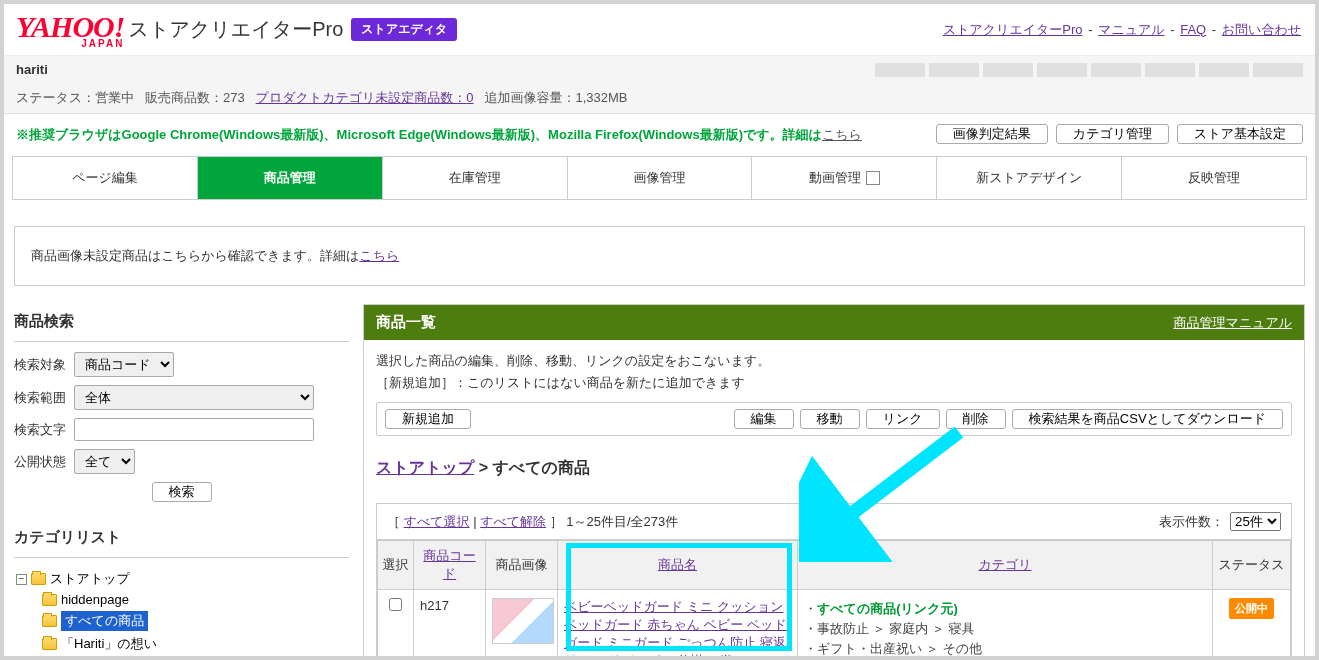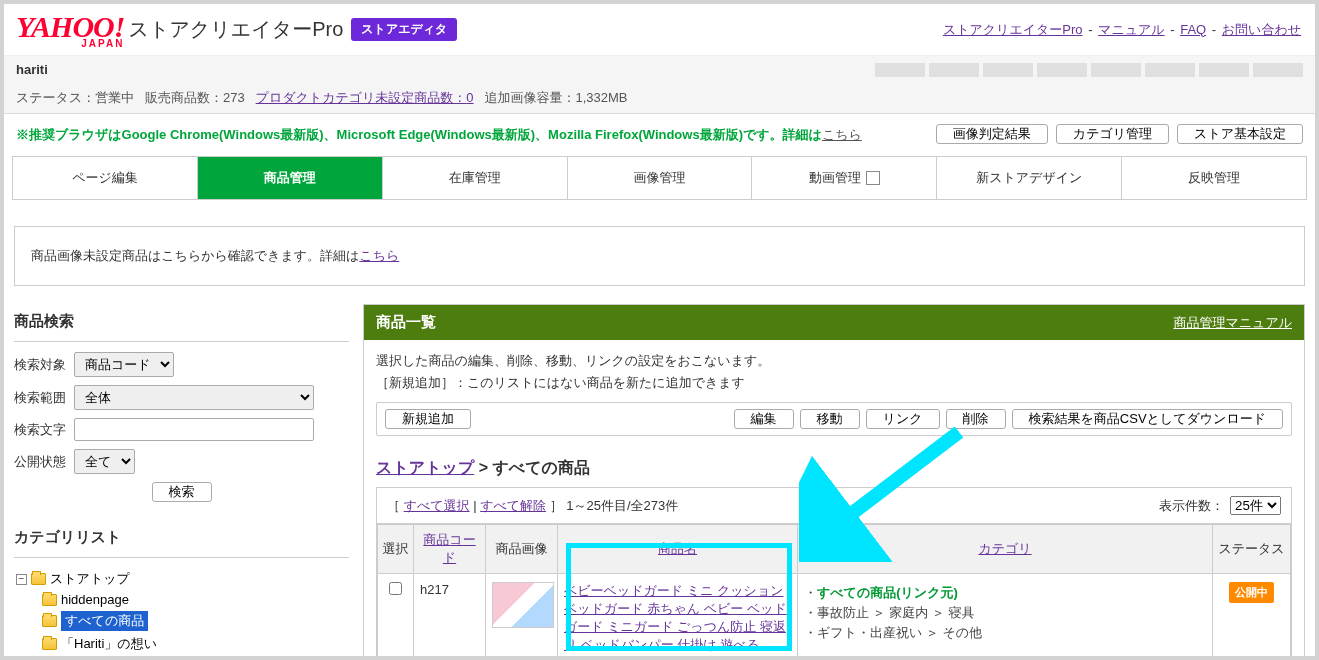--- a/index.html
+++ b/index.html
@@ -48,21 +48,21 @@
 .tree-label-selected { background: #1e62d0; color: #fff; padding: 1px 4px; }
 .tree-link { color: #000; text-decoration: none; }
 .main { flex: 1; border: 1px solid #ccc; }
 .main-green { background: #4d7c0f; color: #fff; padding: 8px 12px; display: flex; align-items: center; }
 .main-green-title { font-weight: bold; font-size: 15px; }
 .main-green a { color: #fff; margin-left: auto; }
 .main-body { padding: 10px 12px; }
 .desc { line-height: 1.7; margin-bottom: 8px; }
 .action-bar { border: 1px solid #ccc; padding: 6px 8px; display: flex; align-items: center; gap: 6px; border-radius: 2px; margin-bottom: 22px; }
 .action-bar .spacer { flex: 1; }
-.breadcrumb { font-weight: bold; font-size: 16px; margin-bottom: 8px; }
+.breadcrumb { font-weight: bold; font-size: 16px; margin-bottom: 24px; }
 .breadcrumb a { color: #663399; }
 .list-box { border: 1px solid #ccc; }
 .list-header { padding: 8px 10px; display: flex; align-items: center; border-bottom: 1px solid #ccc; }
 .list-header .select-links a { color: #663399; }
 .per-page { margin-left: auto; display: flex; align-items: center; gap: 6px; }
 .table { width: 100%; border-collapse: collapse; table-layout: fixed; }
 .table th { background: #f1f1f1; border: 1px solid #ccc; padding: 6px 4px; font-weight: normal; font-size: 13px; }
 .table th a { color: #663399; }
 .table td { border: 1px solid #ccc; padding: 8px 6px; vertical-align: top; font-size: 13px; }
 .col-sel { width: 36px; }

